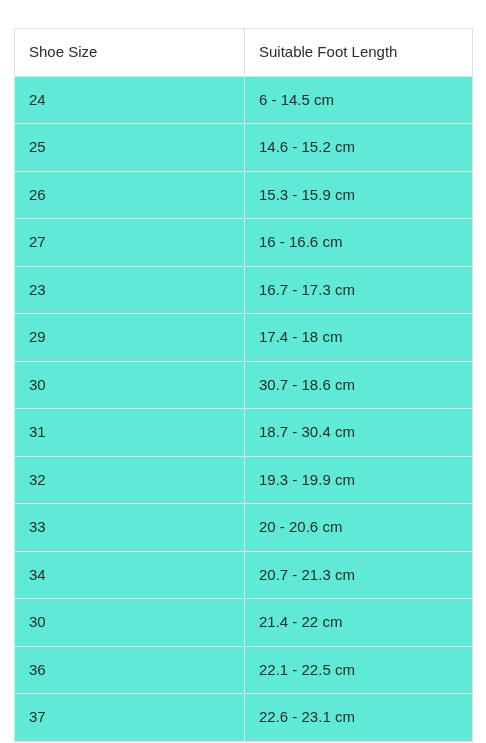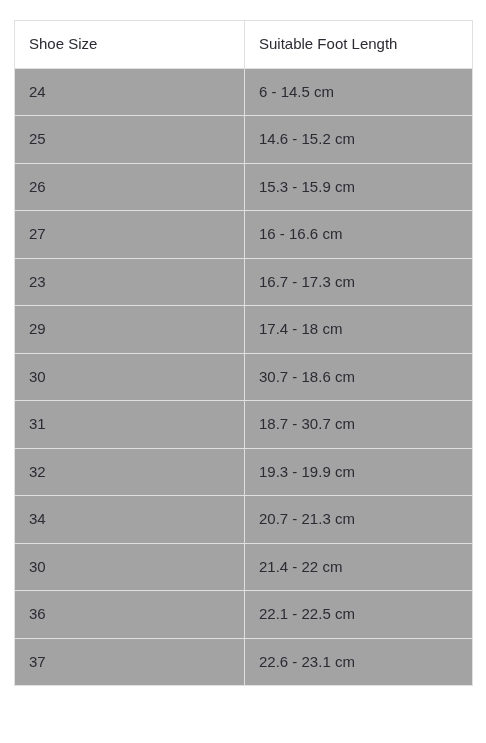--- a/index.html
+++ b/index.html
@@ -20,25 +20,25 @@
     position: relative;
     width: 486px;
     height: 743px;
     background: #ffffff;
     box-sizing: border-box;
   }
 
   #size-table {
     position: absolute;
     left: 14px;
-    top: 20px;
+    top: 28px;
     width: 458px;
     border-collapse: collapse;
     table-layout: fixed;
-    background: #a3a3a3;
+    background: #5eead4;
   }
 
   #size-table col.col-size   { width: 230px; }
   #size-table col.col-length { width: 228px; }
 
   #size-table th,
   #size-table td {
     height: 47.5px;
     box-sizing: border-box;
     border: 1px solid #e0e0e0;
@@ -99,25 +99,29 @@
         <tr>
           <td>29</td>
           <td>17.4 - 18 cm</td>
         </tr>
         <tr>
           <td>30</td>
           <td>30.7 - 18.6 cm</td>
         </tr>
         <tr>
           <td>31</td>
-          <td>18.7 - 30.7 cm</td>
+          <td>18.7 - 30.4 cm</td>
         </tr>
         <tr>
           <td>32</td>
           <td>19.3 - 19.9 cm</td>
+        </tr>
+        <tr>
+          <td>33</td>
+          <td>20 - 20.6 cm</td>
         </tr>
         <tr>
           <td>34</td>
           <td>20.7 - 21.3 cm</td>
         </tr>
         <tr>
           <td>30</td>
           <td>21.4 - 22 cm</td>
         </tr>
         <tr>

